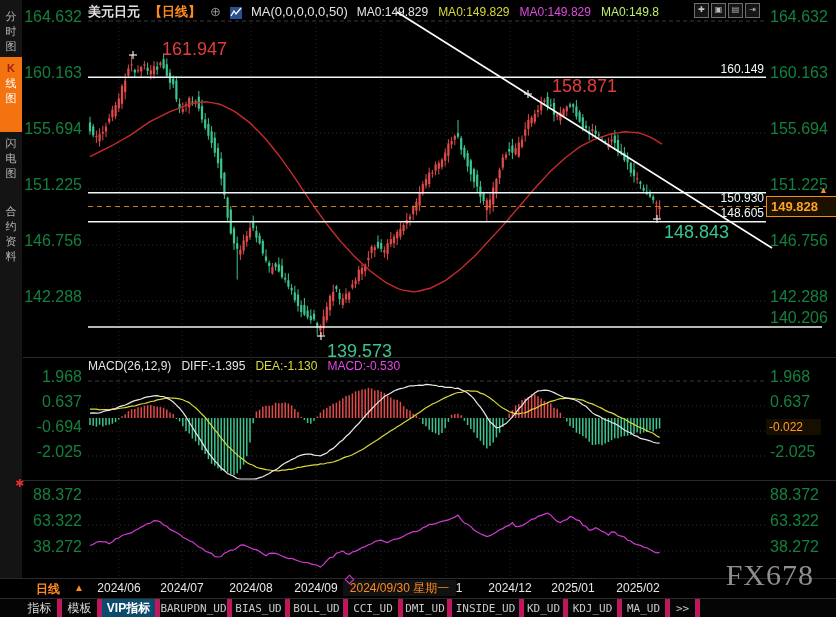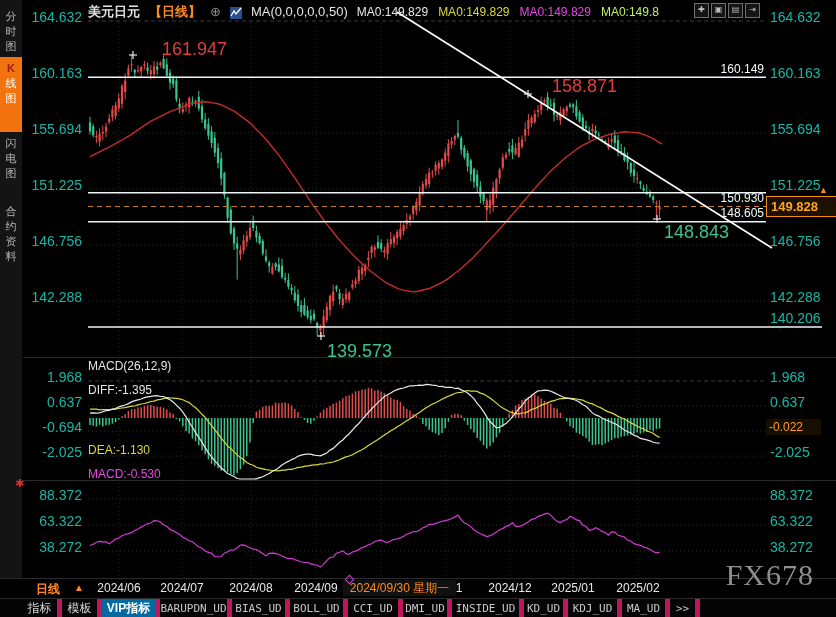--- a/index.html
+++ b/index.html
@@ -18,21 +18,21 @@
   .hdr span{font-size:13px;line-height:17px;}
   .sym{color:#e2e2e2;font-weight:bold;}
   .per{color:#ff8a1e;font-weight:bold;}
   .plus{color:#8f8f8f;font-size:12px;}
   .maf{color:#e4e4e4;font-size:12px;}
   .mav span{font-size:12px;margin-right:10px;}
   .winicons{right:76px;top:3px;display:flex;gap:2px;z-index:3;}
   .winicons .ic{width:13px;height:13px;border:1px solid #6e6e6e;background:#151515;color:#c0c0c0;
      font-size:8px;line-height:12px;text-align:center;cursor:pointer;}
   
-  .tick{position:absolute;height:16px;line-height:16px;font-size:14px;color:#14b8a6;z-index:3;}
+  .tick{position:absolute;height:16px;line-height:16px;font-size:16px;color:#15803d;z-index:3;}
   .tick.l{left:22px;width:60px;text-align:right;}
   .tick.r{left:770px;width:64px;text-align:left;}
   .linelabel{position:absolute;left:684px;width:80px;text-align:right;font-size:12px;color:#f2fbfb;
      height:14px;line-height:14px;z-index:3;}
   .ann{position:absolute;font-size:18px;font-weight:normal;z-index:3;}
   .pricebox{left:766px;top:196px;width:66px;height:19px;border:1px solid #f08c10;background:#1c1100;
      color:#ffa21f;font-size:13px;font-weight:bold;line-height:19px;padding-left:4px;z-index:3;}
   .uparrow{left:819px;top:185px;color:#f09024;font-size:9px;z-index:3;}
   .macdbadge{left:766px;top:419px;width:52px;height:16px;background:#170e00;color:#ff9d20;
      font-size:12px;line-height:16px;padding-left:3px;z-index:3;}
@@ -48,21 +48,21 @@
      color:#ff8a1e;font-size:12px;line-height:16px;text-align:center;}
   .handle{position:absolute;left:346px;top:-3px;width:5px;height:5px;border:1px solid #d23bd2;
      transform:rotate(45deg);z-index:5;}
   .wm{left:668px;top:558px;width:146px;text-align:right;font-family:"Liberation Serif","DejaVu Serif",serif;
      font-size:30px;color:#8e8e8e;letter-spacing:1px;z-index:5;pointer-events:none;}
   .toolbar{left:0;top:598px;width:836px;height:19px;background:#050505;border-top:1px solid #2b2b2b;
      display:flex;padding-left:22px;box-sizing:border-box;z-index:4;}
   .titem{height:19px;line-height:19px;text-align:center;color:#d8d8d8;font-size:12px;
      border-right:5px solid #be185d;cursor:pointer;box-sizing:border-box;}
   .titem.mono{font-family:"DejaVu Sans Mono","Liberation Mono",monospace;font-size:11px;color:#c8c8c8;}
-  .titem.active{background:#0369a1;color:#fff;font-weight:bold;}
+  .titem.active{background:#0c4a6e;color:#fff;font-weight:bold;}
 </style>
 </head>
 <body>
 
 <div class="app">
 
   <svg id="chart-svg" width="836" height="617">
       <line x1="119" y1="23" x2="119" y2="577" stroke="#242424" stroke-width="1" stroke-dasharray="1 3"></line>
       <line x1="182" y1="23" x2="182" y2="577" stroke="#242424" stroke-width="1" stroke-dasharray="1 3"></line>
       <line x1="251" y1="23" x2="251" y2="577" stroke="#242424" stroke-width="1" stroke-dasharray="1 3"></line>
@@ -705,24 +705,24 @@
       <div class="abs tick l" style="top: 513px;">63.322</div>
       <div class="abs tick r" style="top: 513px;">63.322</div>
       <div class="abs tick l" style="top: 539px;">38.272</div>
       <div class="abs tick r" style="top: 539px;">38.272</div>
     </div>
 
   <div class="abs pricebox">149.828</div>
   <div class="abs uparrow">▲</div>
   <div class="abs macdbadge">-0.022</div>
 
-  <div class="abs ihdr" style="top:359px;flex-direction:column;" id="macd-header">
+  <div class="abs ihdr" style="top:359px;" id="macd-header">
       <span style="color: rgb(228, 228, 228);">MACD(26,12,9)</span>
       <span style="color: rgb(228, 228, 228);">DIFF:-1.395</span>
-      <span style="color: rgb(217, 217, 59); margin-top: 36px;">DEA:-1.130</span>
+      <span style="color: rgb(217, 217, 59);">DEA:-1.130</span>
       <span style="color: rgb(226, 74, 226);">MACD:-0.530</span>
     </div>
   <div class="abs starburst">✱</div>
 
   <div class="abs taxis">
     <span class="perlabel">日线</span>
     <span class="perarrow">▲</span>
     <span id="months"><div class="month" style="left: 89px; width: 60px;">2024/06</div><div class="month" style="left: 152px; width: 60px;">2024/07</div><div class="month" style="left: 221px; width: 60px;">2024/08</div><div class="month" style="left: 286px; width: 60px;">2024/09</div><div class="month" style="left: 453px; width: 12px;">1</div><div class="month" style="left: 480px; width: 60px;">2024/12</div><div class="month" style="left: 543px; width: 60px;">2025/01</div><div class="month" style="left: 608px; width: 60px;">2025/02</div></span>
     <span class="datebox">2024/09/30 星期一</span>
     <span class="handle"></span>

